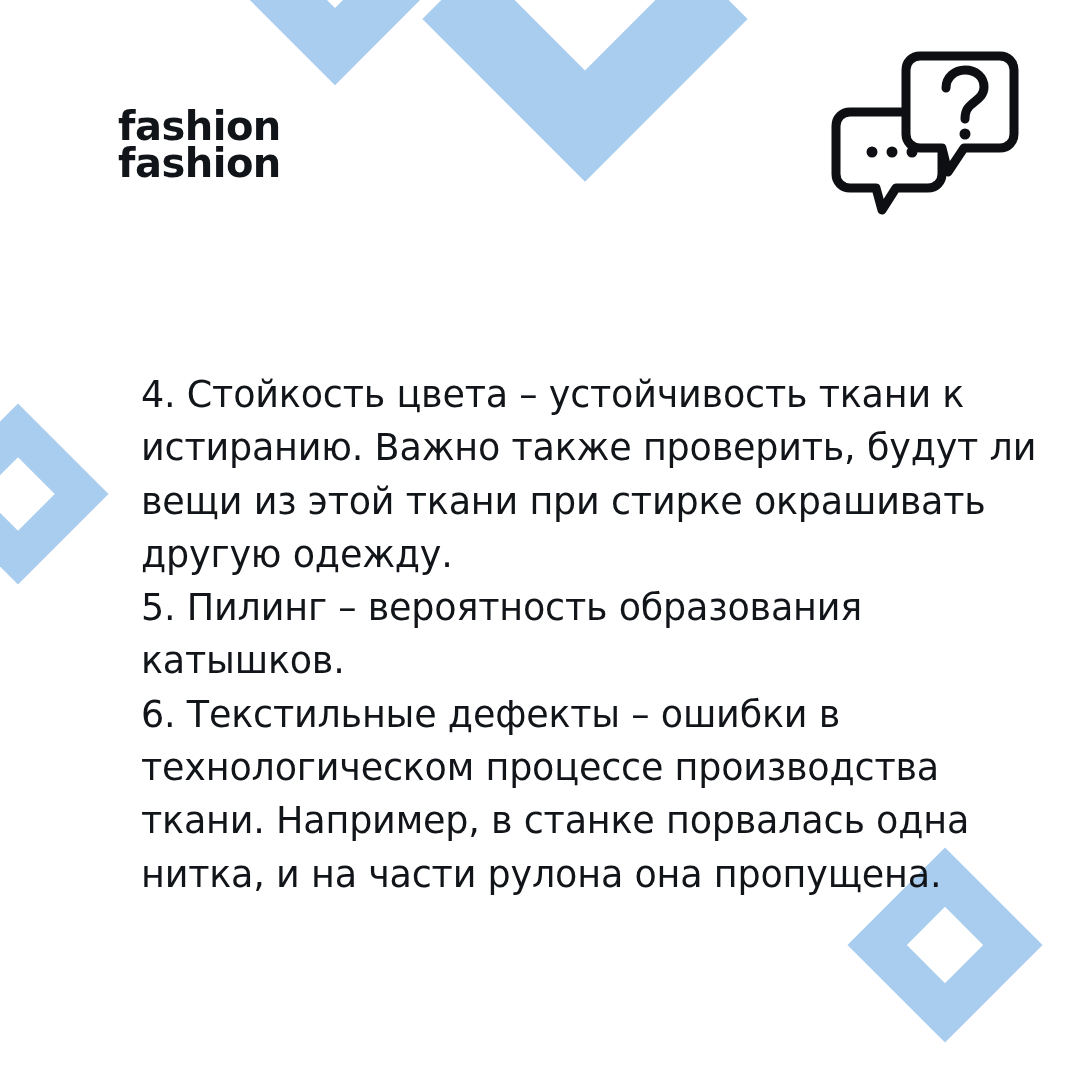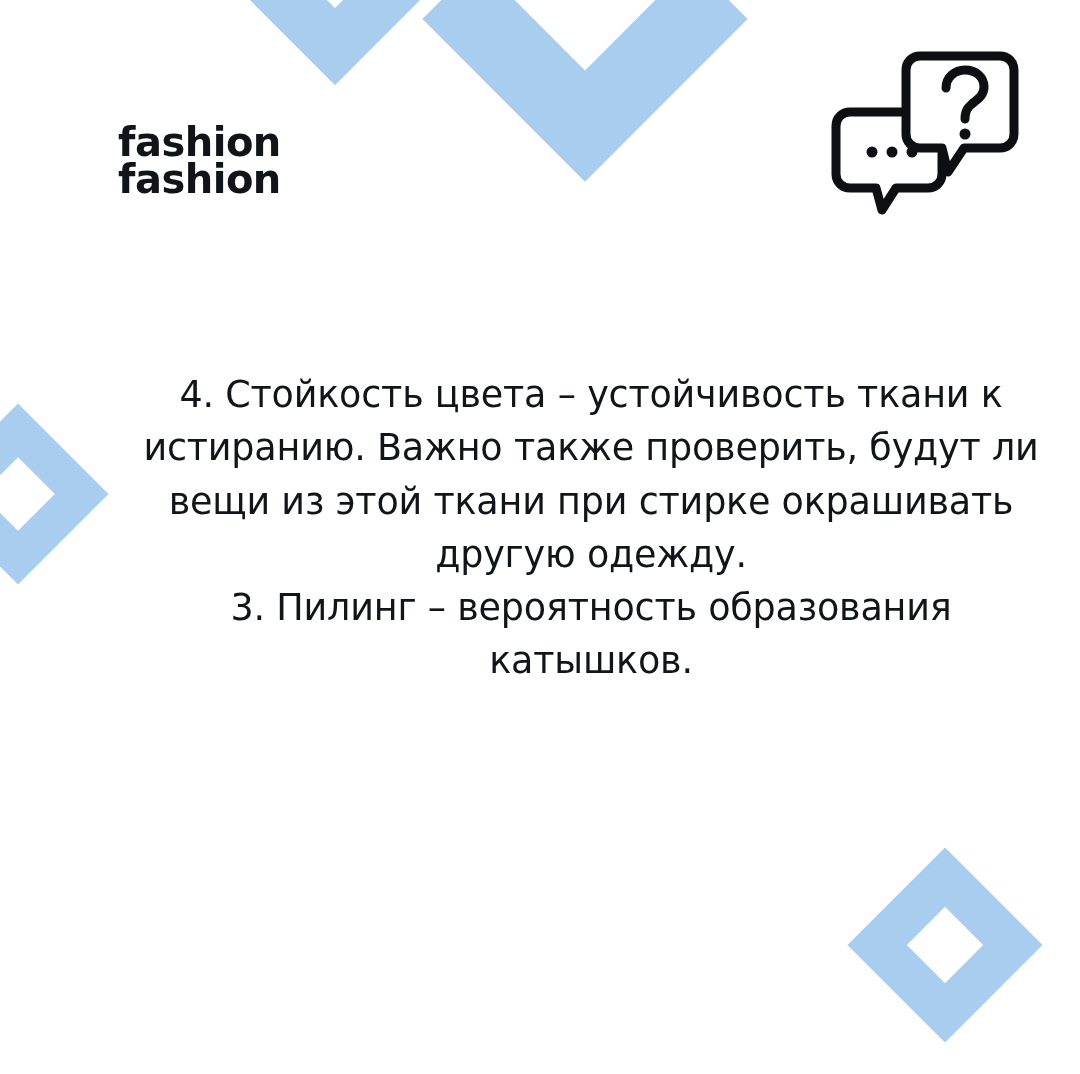--- a/index.html
+++ b/index.html
@@ -98,21 +98,21 @@
     width: 54px;
     height: 54px;
     background: #ffffff;
     transform: rotate(45deg);
   }
 
   
   .logo {
     position: absolute;
     left: 118px;
-    top: 124px;
+    top: 108px;
     width: 300px;
     color: #111418;
     line-height: 0.92;
     font-weight: 700;
   }
   .logo-line {
     display: block;
     font-size: 40px;
     letter-spacing: -0.5px;
     font-family: "DejaVu Sans", sans-serif;
@@ -136,21 +136,20 @@
     width: 900px;
   }
   .para {
     margin: 0;
     color: #111418;
     font-size: 36.5px;
     line-height: 1.46;
     font-family: "DejaVu Sans", sans-serif;
     font-weight: 400;
     letter-spacing: -0.2px;
-    text-align: center;
   }
 </style>
 </head>
 <body>
 
 <div class="canvas">
 
   <div class="deco chevron-left"></div>
   <div class="deco chevron-left-inner"></div>
   <div class="deco chevron-top"></div>
@@ -176,16 +175,17 @@
       <circle cx="88" cy="104" r="5.5" fill="#0d0f12"></circle>
 
       <path d="M82 22 C82 14 88 8 96 8 L176 8 C184 8 190 14 190 22 L190 86 C190 94 184 100 176 100 L140 100 L124 124 L118 100 L96 100 C88 100 82 94 82 86 Z" stroke="#0d0f12" stroke-width="9" stroke-linejoin="round" fill="#ffffff"></path>
       <path d="M122 40 C122 29 131 22 141 22 C152 22 160 29 160 39 C160 50 149 53 144 60 C141 64 141 68 141 71" stroke="#0d0f12" stroke-width="9" stroke-linecap="round" fill="none"></path>
       <circle cx="141" cy="86" r="5.5" fill="#0d0f12"></circle>
     </svg>
   </div>
 
   <div class="content">
     <p class="para">4. Стойкость цвета – устойчивость ткани к истиранию. Важно также проверить, будут ли вещи из этой ткани при стирке окрашивать другую одежду.</p>
-    <p class="para">3. Пилинг – вероятность образования катышков.</p>
+    <p class="para">5. Пилинг – вероятность образования катышков.</p>
+    <p class="para">6. Текстильные дефекты – ошибки в технологическом процессе производства ткани. Например, в станке порвалась одна нитка, и на части рулона она пропущена.</p>
   </div>
 
 </div>
 
 </body></html>

